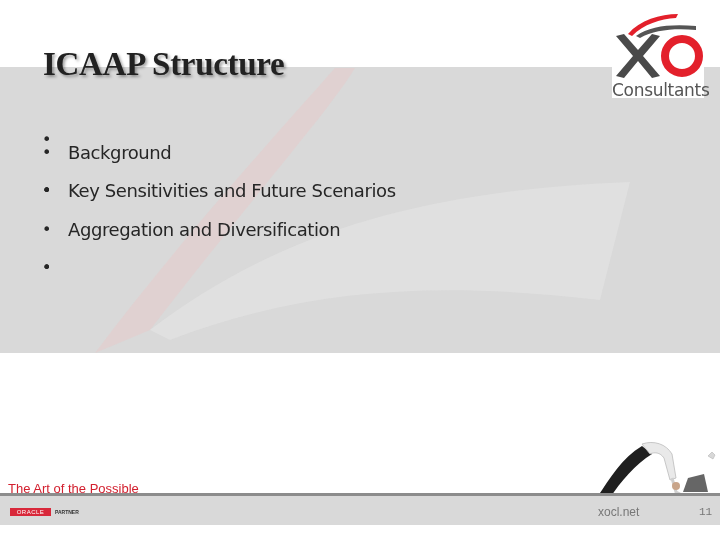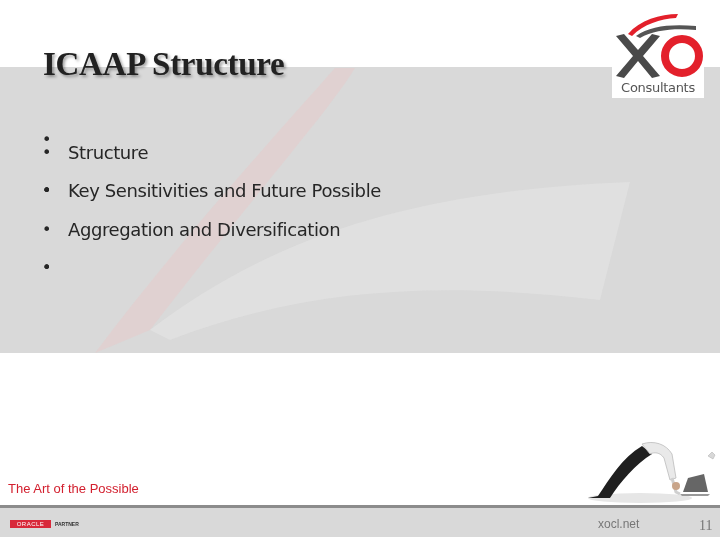--- a/index.html
+++ b/index.html
@@ -2,31 +2,31 @@
 <html><head>
 <meta charset="utf-8">
 <style>
   html, body { margin:0; padding:0; }
   body { width:720px; height:540px; position:relative; overflow:hidden; background:#ffffff; font-family:"Liberation Sans", sans-serif; }
   .band { position:absolute; left:0; top:67px; width:720px; height:286px; background:#d9d9d9; }
   .swoosh { position:absolute; left:0; top:0; width:720px; height:540px; }
   .title { position:absolute; left:43px; top:46px; font-family:Liberation Serif, serif; font-weight:bold; font-size:33px; color:#222; letter-spacing:-0.3px; text-shadow:2px 2px 3px rgba(0,0,0,0.35); margin:0; }
   .logo { position:absolute; left:612px; top:6px; width:92px; height:92px; background:#fff; }
   .logo svg { position:absolute; left:0; top:0; }
-  .logo-text { position:absolute; left:0; top:74px; width:92px; text-align:center; font-family:"DejaVu Sans", sans-serif; font-size:13px; color:#555; letter-spacing:-0.3px; }
+  .logo-text { position:absolute; left:0; top:74px; width:92px; text-align:center; font-family:"DejaVu Sans", sans-serif; font-size:17px; color:#555; letter-spacing:-0.3px; }
   ul.bullets { position:absolute; left:42px; top:127px; margin:0; padding:0; list-style:none; width:620px; }
   ul.bullets li { position:relative; padding-left:26px; font-family:"DejaVu Sans", sans-serif; font-size:18px; line-height:26px; color:#262626; margin-bottom:12.6px; letter-spacing:-0.4px; }
   ul.bullets li .dot { position:absolute; left:0; top:0; font-size:16px; }
   .tagline { position:absolute; left:8px; top:481px; font-family:Liberation Sans, sans-serif; font-size:13px; color:#d3202f; }
   .figure { position:absolute; left:580px; top:418px; width:140px; height:88px; }
-  .footer { position:absolute; left:0; top:505px; width:720px; height:32px; background:#d9d9d9; border-top:3px solid #8c8c8c; box-sizing:border-box; }
+  .footer { position:absolute; left:0; top:493px; width:720px; height:32px; background:#d9d9d9; border-top:3px solid #8c8c8c; box-sizing:border-box; }
   .oracle { position:absolute; left:10px; top:12px; width:41px; height:8px; background:#d8283a; color:#fff; font-size:6px; line-height:8px; text-align:center; font-family:"Liberation Sans", sans-serif; letter-spacing:0.5px; }
   .partner { position:absolute; left:55px; top:12px; font-size:5px; line-height:8px; font-weight:bold; color:#333; font-family:"Liberation Sans", sans-serif; }
   .site { position:absolute; left:598px; top:9px; font-size:12px; color:#777; font-family:"Liberation Sans", sans-serif; }
-  .page { position:absolute; left:699px; top:10px; font-size:14px; color:#777; font-family:Liberation Serif, serif; }
+  .page { position:absolute; left:699px; top:10px; font-size:11px; color:#777; font-family:Liberation Mono, monospace; }
 </style>
 </head>
 <body>
 
 <div class="band"></div>
 
 <svg class="swoosh" viewBox="0 0 720 540">
   <path d="M355 68 C330 110 250 200 150 330 L95 353 C180 240 280 130 335 68 Z" fill="#e8c8c8" opacity="0.45"></path>
   <path d="M150 330 C280 230 430 190 630 182 L600 300 C430 280 300 290 170 340 Z" fill="#e3e3e3" opacity="0.7"></path>
 </svg>
@@ -38,24 +38,24 @@
     <path d="M16 28 C28 14 48 8 66 8 L64 12 C48 13 32 18 20 30 Z" fill="#e3202b"></path>
     <path d="M24 30 C38 20 58 18 84 20 L84 24 C62 22 42 24 28 32 Z" fill="#555"></path>
     <path d="M4 38 L12 36 L26 52 L40 36 L48 38 L31 58 L48 78 L40 80 L26 63 L12 80 L4 78 L21 58 Z" fill="#4a4a4a" transform="translate(0,-8)"></path>
     <ellipse cx="70" cy="50" rx="17" ry="17" fill="none" stroke="#e3202b" stroke-width="8"></ellipse>
   </svg>
   <div class="logo-text">Consultants</div>
 </div>
 
 <ul class="bullets">
   <li><span class="dot">•</span></li>
-  <li><span class="dot">•</span><span>Structure</span></li>
+  <li><span class="dot">•</span><span>Background</span></li>
   <li><span class="dot">•</span></li>
   <li><span class="dot">•</span></li>
-  <li><span class="dot">•</span><span>Key Sensitivities and Future Possible</span></li>
+  <li><span class="dot">•</span><span>Key Sensitivities and Future Scenarios</span></li>
   <li><span class="dot">•</span><span>Aggregation and Diversification</span></li>
   <li><span class="dot">•</span></li>
   <li><span class="dot">•</span></li>
 </ul>
 
 <div class="tagline">The Art of the Possible</div>
 
 <svg class="figure" viewBox="0 0 140 88">
   <ellipse cx="60" cy="80" rx="52" ry="5" fill="#e6e6e6"></ellipse>
   <path d="M8 80 L18 78 C30 60 42 40 62 28 L72 36 C56 46 40 64 30 80 Z" fill="#1f1f1f"></path>

